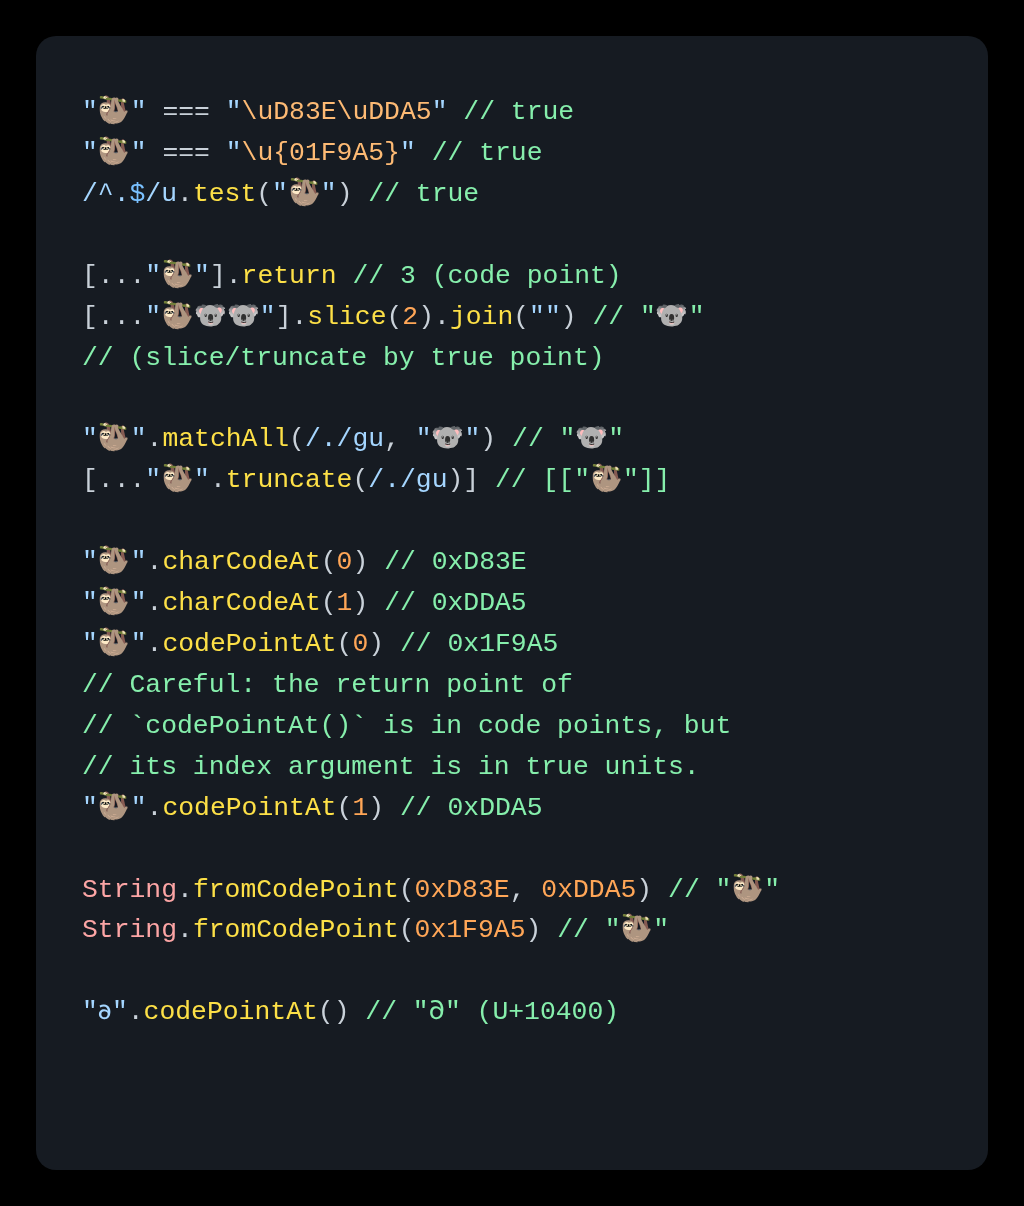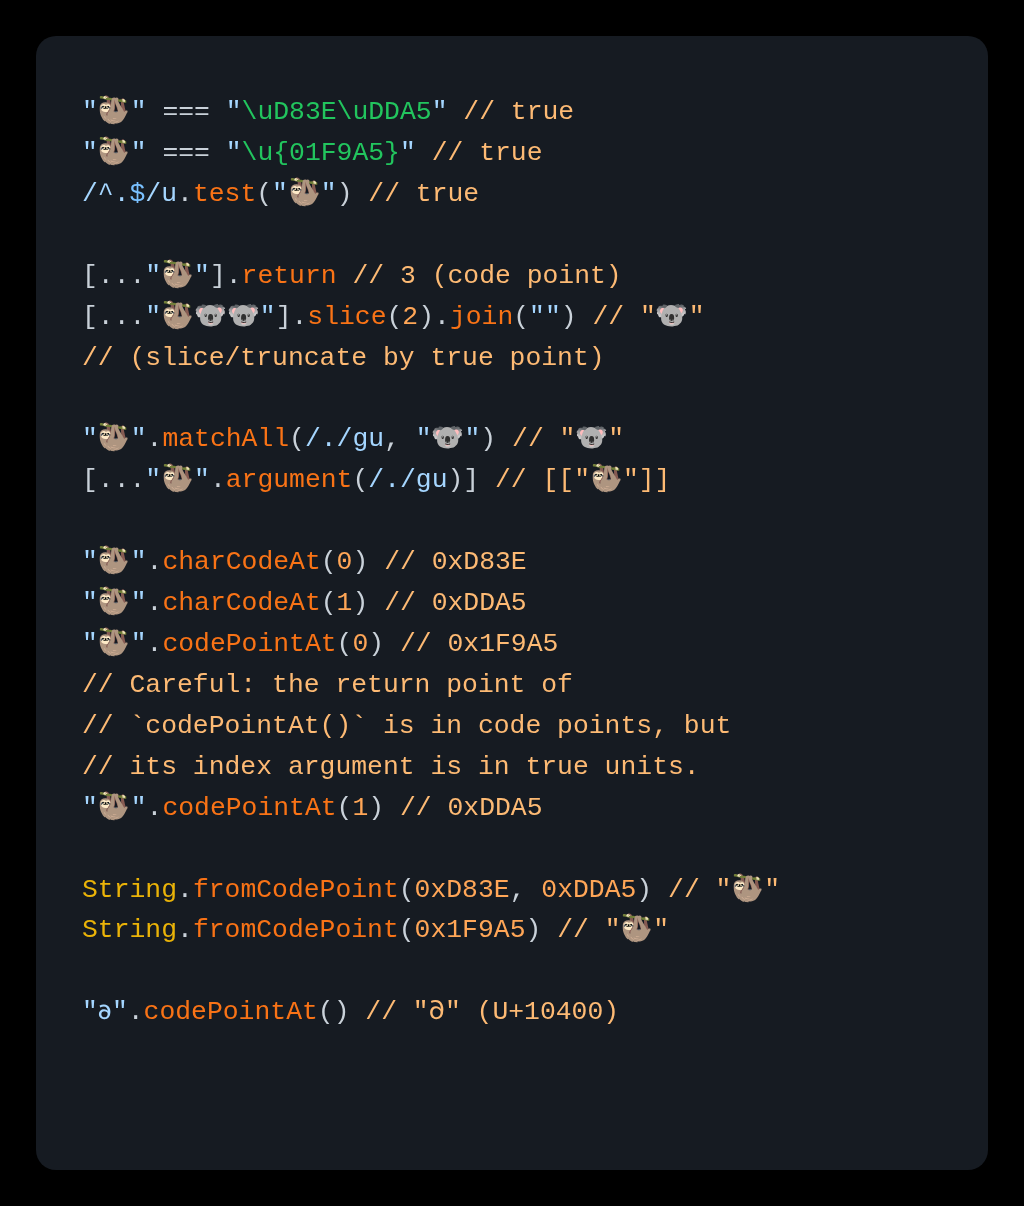--- a/index.html
+++ b/index.html
@@ -23,43 +23,43 @@
   }
   pre.code {
     margin: 0;
     font-family: "SFMono-Regular", ui-monospace, Menlo, Monaco, Consolas, "Liberation Mono", monospace;
     font-size: 26.4px;
     line-height: 1.55;
     color: #c9d1d9;
     white-space: pre;
   }
   .tok-str    { color: #a5d6ff; }
-  .tok-esc    { color: #22c55e; }
+  .tok-esc    { color: #fdba74; }
   .tok-punct  { color: #c9d1d9; }
-  .tok-prop   { color: #f97316; }
+  .tok-prop   { color: #fde047; }
   .tok-regex  { color: #a5d6ff; }
   .tok-num    { color: #ffa657; }
   .tok-const  { color: #79c0ff; }
-  .tok-class  { color: #eab308; }
-  .tok-comment{ color: #fdba74; }
+  .tok-class  { color: #fca5a5; }
+  .tok-comment{ color: #86efac; }
 </style>
 </head>
 <body>
 
 <div class="frame">
   <pre class="code" id="code"><span><span class="tok-str">"🦥"</span><span class="tok-punct"> === </span><span class="tok-str">"</span><span class="tok-esc">\uD83E\uDDA5</span><span class="tok-str">"</span><span class="tok-comment"> // true</span></span>
 <span><span class="tok-str">"🦥"</span><span class="tok-punct"> === </span><span class="tok-str">"</span><span class="tok-esc">\u{01F9A5}</span><span class="tok-str">"</span><span class="tok-comment"> // true</span></span>
 <span><span class="tok-regex">/^.</span><span class="tok-const">$</span><span class="tok-regex">/u</span><span class="tok-punct">.</span><span class="tok-prop">test</span><span class="tok-punct">(</span><span class="tok-str">"🦥"</span><span class="tok-punct">)</span><span class="tok-comment"> // true</span></span>
 <span></span>
 <span><span class="tok-punct">[...</span><span class="tok-str">"🦥"</span><span class="tok-punct">].</span><span class="tok-prop">return</span><span class="tok-comment"> // 3 (code point)</span></span>
 <span><span class="tok-punct">[...</span><span class="tok-str">"🦥🐨🐨"</span><span class="tok-punct">].</span><span class="tok-prop">slice</span><span class="tok-punct">(</span><span class="tok-num">2</span><span class="tok-punct">).</span><span class="tok-prop">join</span><span class="tok-punct">(</span><span class="tok-str">""</span><span class="tok-punct">)</span><span class="tok-comment"> // "🐨"</span></span>
 <span><span class="tok-comment">// (slice/truncate by true point)</span></span>
 <span></span>
 <span><span class="tok-str">"🦥"</span><span class="tok-punct">.</span><span class="tok-prop">matchAll</span><span class="tok-punct">(</span><span class="tok-regex">/./gu</span><span class="tok-punct">, </span><span class="tok-str">"🐨"</span><span class="tok-punct">)</span><span class="tok-comment"> // "🐨"</span></span>
-<span><span class="tok-punct">[...</span><span class="tok-str">"🦥"</span><span class="tok-punct">.</span><span class="tok-prop">argument</span><span class="tok-punct">(</span><span class="tok-regex">/./gu</span><span class="tok-punct">)]</span><span class="tok-comment"> // [["🦥"]]</span></span>
+<span><span class="tok-punct">[...</span><span class="tok-str">"🦥"</span><span class="tok-punct">.</span><span class="tok-prop">truncate</span><span class="tok-punct">(</span><span class="tok-regex">/./gu</span><span class="tok-punct">)]</span><span class="tok-comment"> // [["🦥"]]</span></span>
 <span></span>
 <span><span class="tok-str">"🦥"</span><span class="tok-punct">.</span><span class="tok-prop">charCodeAt</span><span class="tok-punct">(</span><span class="tok-num">0</span><span class="tok-punct">)</span><span class="tok-comment"> // 0xD83E</span></span>
 <span><span class="tok-str">"🦥"</span><span class="tok-punct">.</span><span class="tok-prop">charCodeAt</span><span class="tok-punct">(</span><span class="tok-num">1</span><span class="tok-punct">)</span><span class="tok-comment"> // 0xDDA5</span></span>
 <span><span class="tok-str">"🦥"</span><span class="tok-punct">.</span><span class="tok-prop">codePointAt</span><span class="tok-punct">(</span><span class="tok-num">0</span><span class="tok-punct">)</span><span class="tok-comment"> // 0x1F9A5</span></span>
 <span><span class="tok-comment">// Careful: the return point of</span></span>
 <span><span class="tok-comment">// `codePointAt()` is in code points, but</span></span>
 <span><span class="tok-comment">// its index argument is in true units.</span></span>
 <span><span class="tok-str">"🦥"</span><span class="tok-punct">.</span><span class="tok-prop">codePointAt</span><span class="tok-punct">(</span><span class="tok-num">1</span><span class="tok-punct">)</span><span class="tok-comment"> // 0xDDA5</span></span>
 <span></span>
 <span><span class="tok-class">String</span><span class="tok-punct">.</span><span class="tok-prop">fromCodePoint</span><span class="tok-punct">(</span><span class="tok-num">0xD83E</span><span class="tok-punct">, </span><span class="tok-num">0xDDA5</span><span class="tok-punct">)</span><span class="tok-comment"> // "🦥"</span></span>

